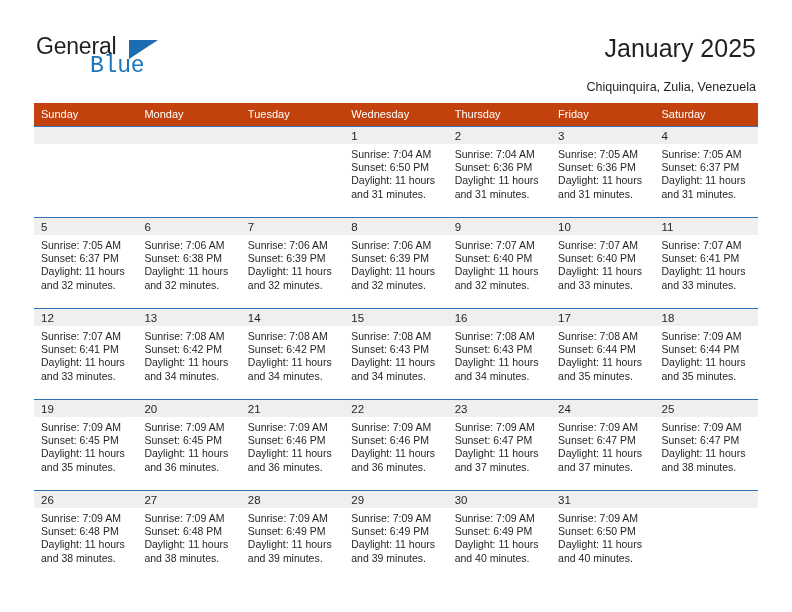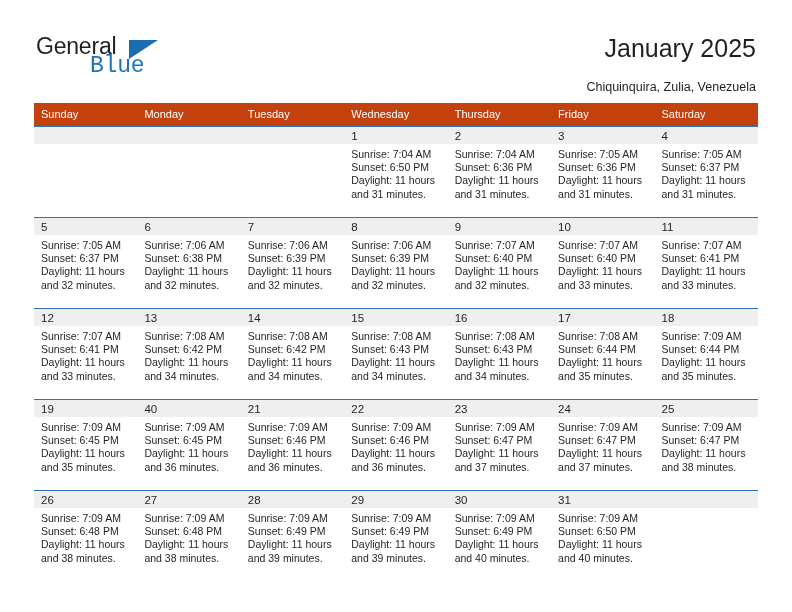--- a/index.html
+++ b/index.html
@@ -403,21 +403,21 @@
                 <div class="cell-body">
                   <div>Sunrise: 7:09 AM</div>
                   <div>Sunset: 6:45 PM</div>
                   <div>Daylight: 11 hours</div>
                   <div>and 35 minutes.</div>
                 </div>
               </div>
             </td>
             <td>
               <div class="cell">
-                <div class="daynum-band">40</div>
+                <div class="daynum-band">20</div>
                 <div class="cell-body">
                   <div>Sunrise: 7:09 AM</div>
                   <div>Sunset: 6:45 PM</div>
                   <div>Daylight: 11 hours</div>
                   <div>and 36 minutes.</div>
                 </div>
               </div>
             </td>
             <td>
               <div class="cell">

